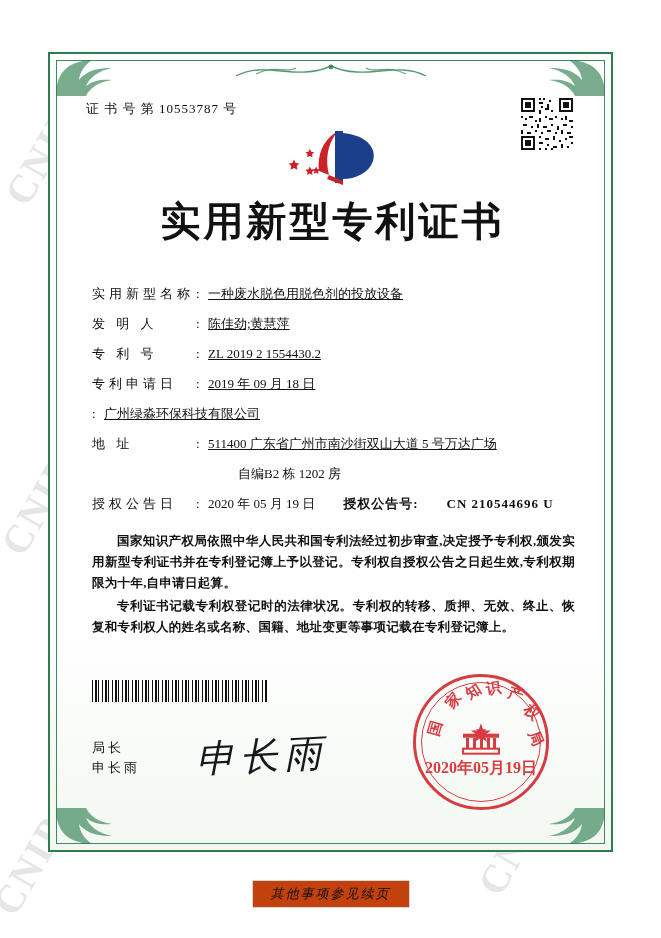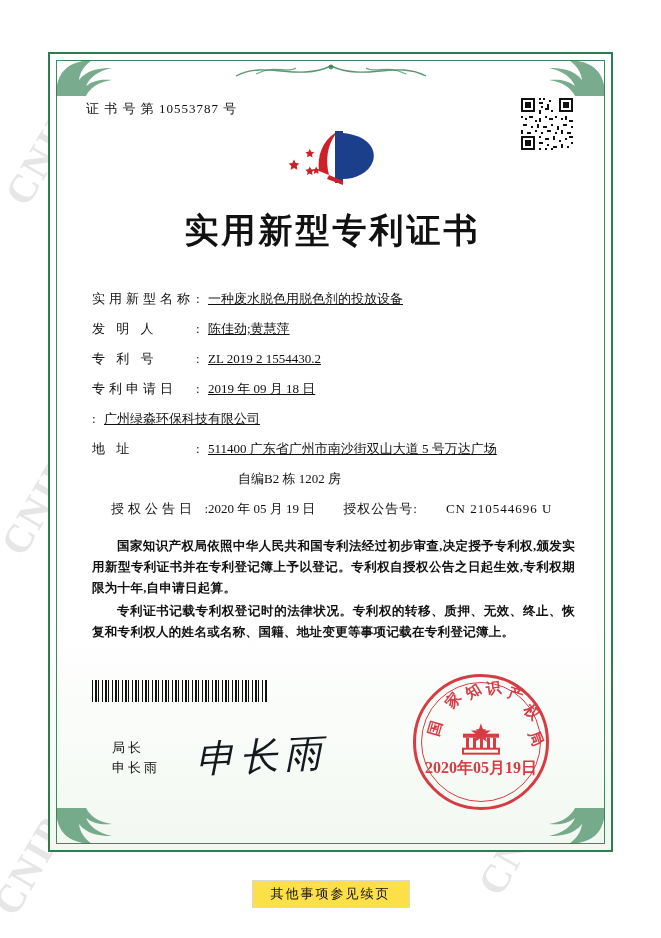--- a/index.html
+++ b/index.html
@@ -116,25 +116,25 @@
     justify-content: center;
   }
   .logo {
     position: relative;
     width: 120px;
     height: 66px;
   }
 
   .main-title {
     text-align: center;
-    font-size: 34px;
+    font-size: 40px;
     font-weight: 700;
     letter-spacing: 3px;
     color: #111;
-    margin-top: 16px;
+    margin-top: 2px;
     font-family: Liberation Mono, monospace;
   }
 
   .fields {
     margin-top: 30px;
     padding-left: 6px;
     font-size: 13px;
     line-height: 30px;
   }
   .frow {
@@ -147,26 +147,26 @@
     letter-spacing: 4px;
     white-space: nowrap;
   }
   .fcolon { width: 12px; flex: 0 0 12px; }
   .fvalue { flex: 1 1 auto; text-decoration: underline; }
   .fvalue2 { padding-left: 146px; }
 
   .row-two {
     display: flex;
     align-items: flex-start;
-    text-align: right;
   }
   .row-two .right-label {
     margin-left: 28px;
     letter-spacing: 1px;
     white-space: nowrap;
+    font-weight: bold;
   }
 
   .paragraphs {
     margin-top: 12px;
     font-size: 12.5px;
     line-height: 21px;
     text-align: justify;
     padding: 0 4px 0 6px;
     letter-spacing: .3px;
   }
@@ -191,21 +191,20 @@
   }
 
   
   .sign-block {
     position: absolute;
     left: 6px;
     bottom: 62px;
     font-size: 13px;
     line-height: 20px;
     letter-spacing: 3px;
-    margin-left: 20px;
   }
   .signature {
     position: absolute;
     left: 110px;
     bottom: 58px;
     font-size: 38px;
     font-family: "Liberation Serif", serif;
     font-style: italic;
     color: #15181c;
     letter-spacing: 6px;
@@ -280,22 +279,23 @@
     bottom: 30px;
     text-align: center;
     z-index: 2;
   }
   .footer-note span {
     display: inline-block;
     font-size: 13px;
     letter-spacing: 2px;
     border: 1px solid #d8d8d8;
     padding: 4px 18px;
-    background: #fde047;
+    background: #c2410c;
     color: #111;
+    font-style: italic;
   }
 </style>
 </head>
 <body>
 
 <div class="watermark-layer">
   <div class="wm wm-a">CNIPA</div>
   <div class="wm wm-b">CNIPA</div>
   <div class="wm wm-c">CNIPA</div>
   <div class="wm wm-d">CNIPA</div>

